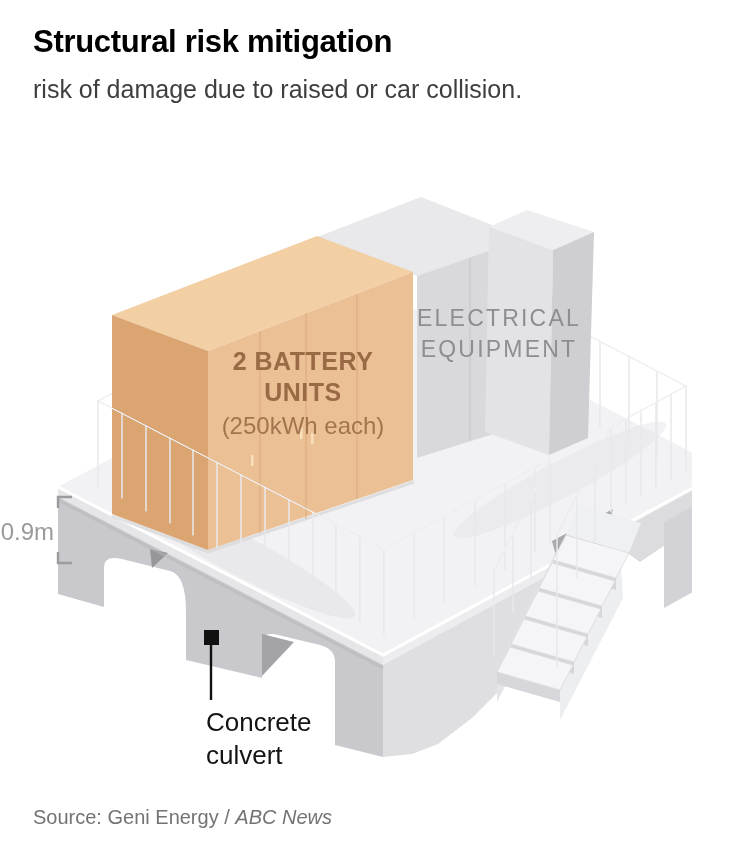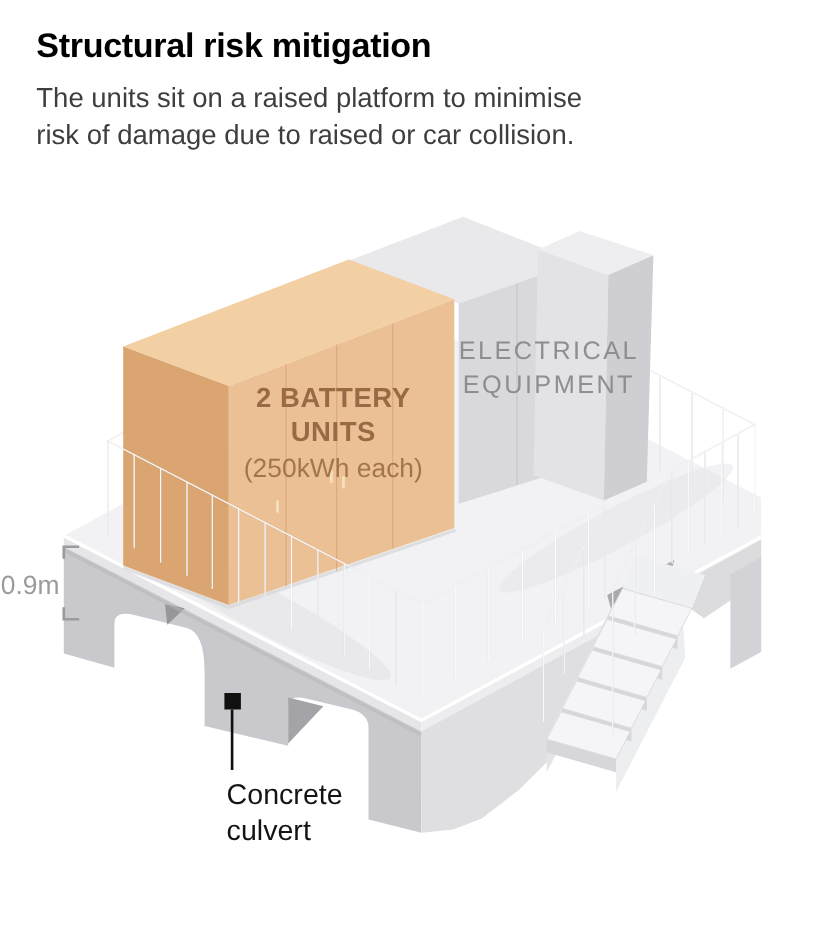--- a/index.html
+++ b/index.html
@@ -33,21 +33,20 @@
   .t-culvert{font:400 26px "Liberation Sans",sans-serif;fill:#141414;}
 </style>
 </head>
 <body>
 
 <div class="page">
 
   <h1 class="title">Structural risk mitigation</h1>
 
   <div class="subtitle">
-    <div>The units sit on a raised platform to minimise</div>
     <div>risk of damage due to raised or car collision.</div>
   </div>
 
   <svg class="illo" width="750" height="650" viewBox="0 0 750 650" aria-label="raised platform diagram">
 
     <defs>
 
       <g id="rb">
         <path class="rail" d="M98,251 L400,88"></path>
         <path class="rail" d="M400,88 L686,236"></path>
@@ -206,14 +205,17 @@
     </g>
 
     <g>
       <rect x="204" y="480" width="15" height="15" fill="#111111"></rect>
       <path d="M211,495 L211,550" stroke="#111111" stroke-width="2.4" fill="none"></path>
       <text class="t-culvert" x="206" y="581">Concrete</text>
       <text class="t-culvert" x="206" y="614">culvert</text>
     </g>
   </svg>
 
+  <div class="source">
+    <span>Source: Geni Energy / </span><span class="pub">ABC News</span>
+  </div>
 
 </div>
 
 </body></html>

